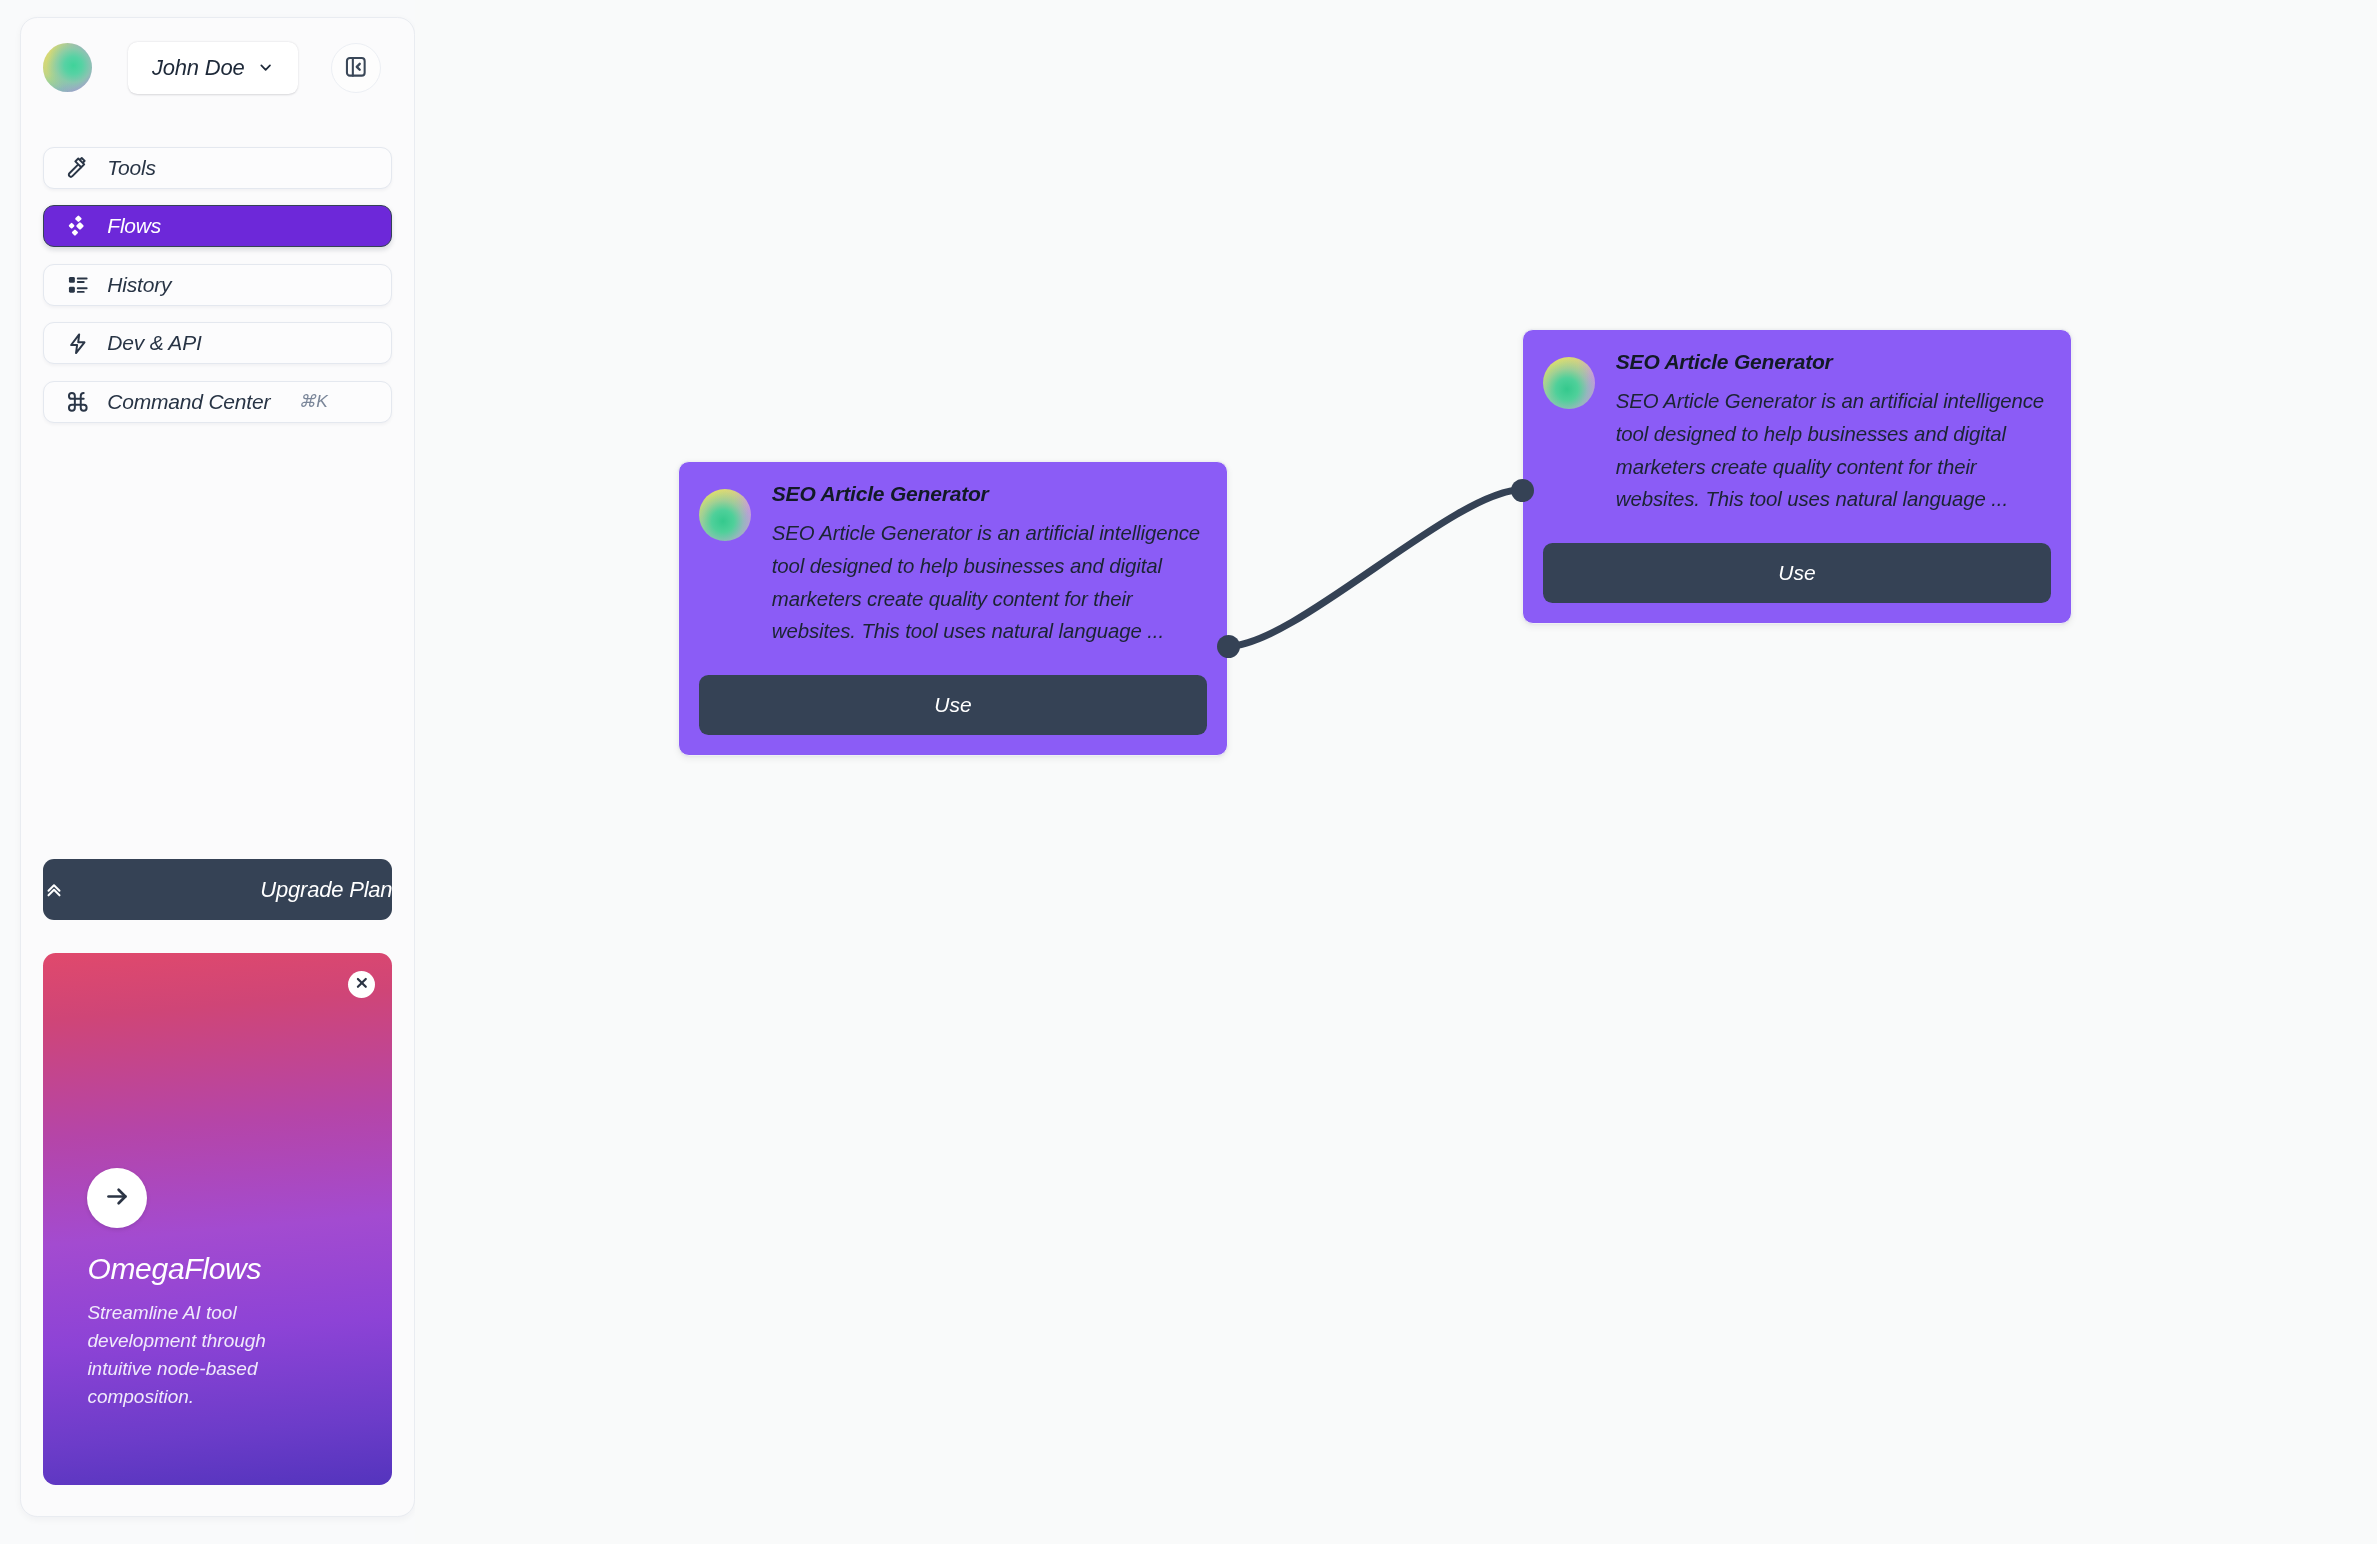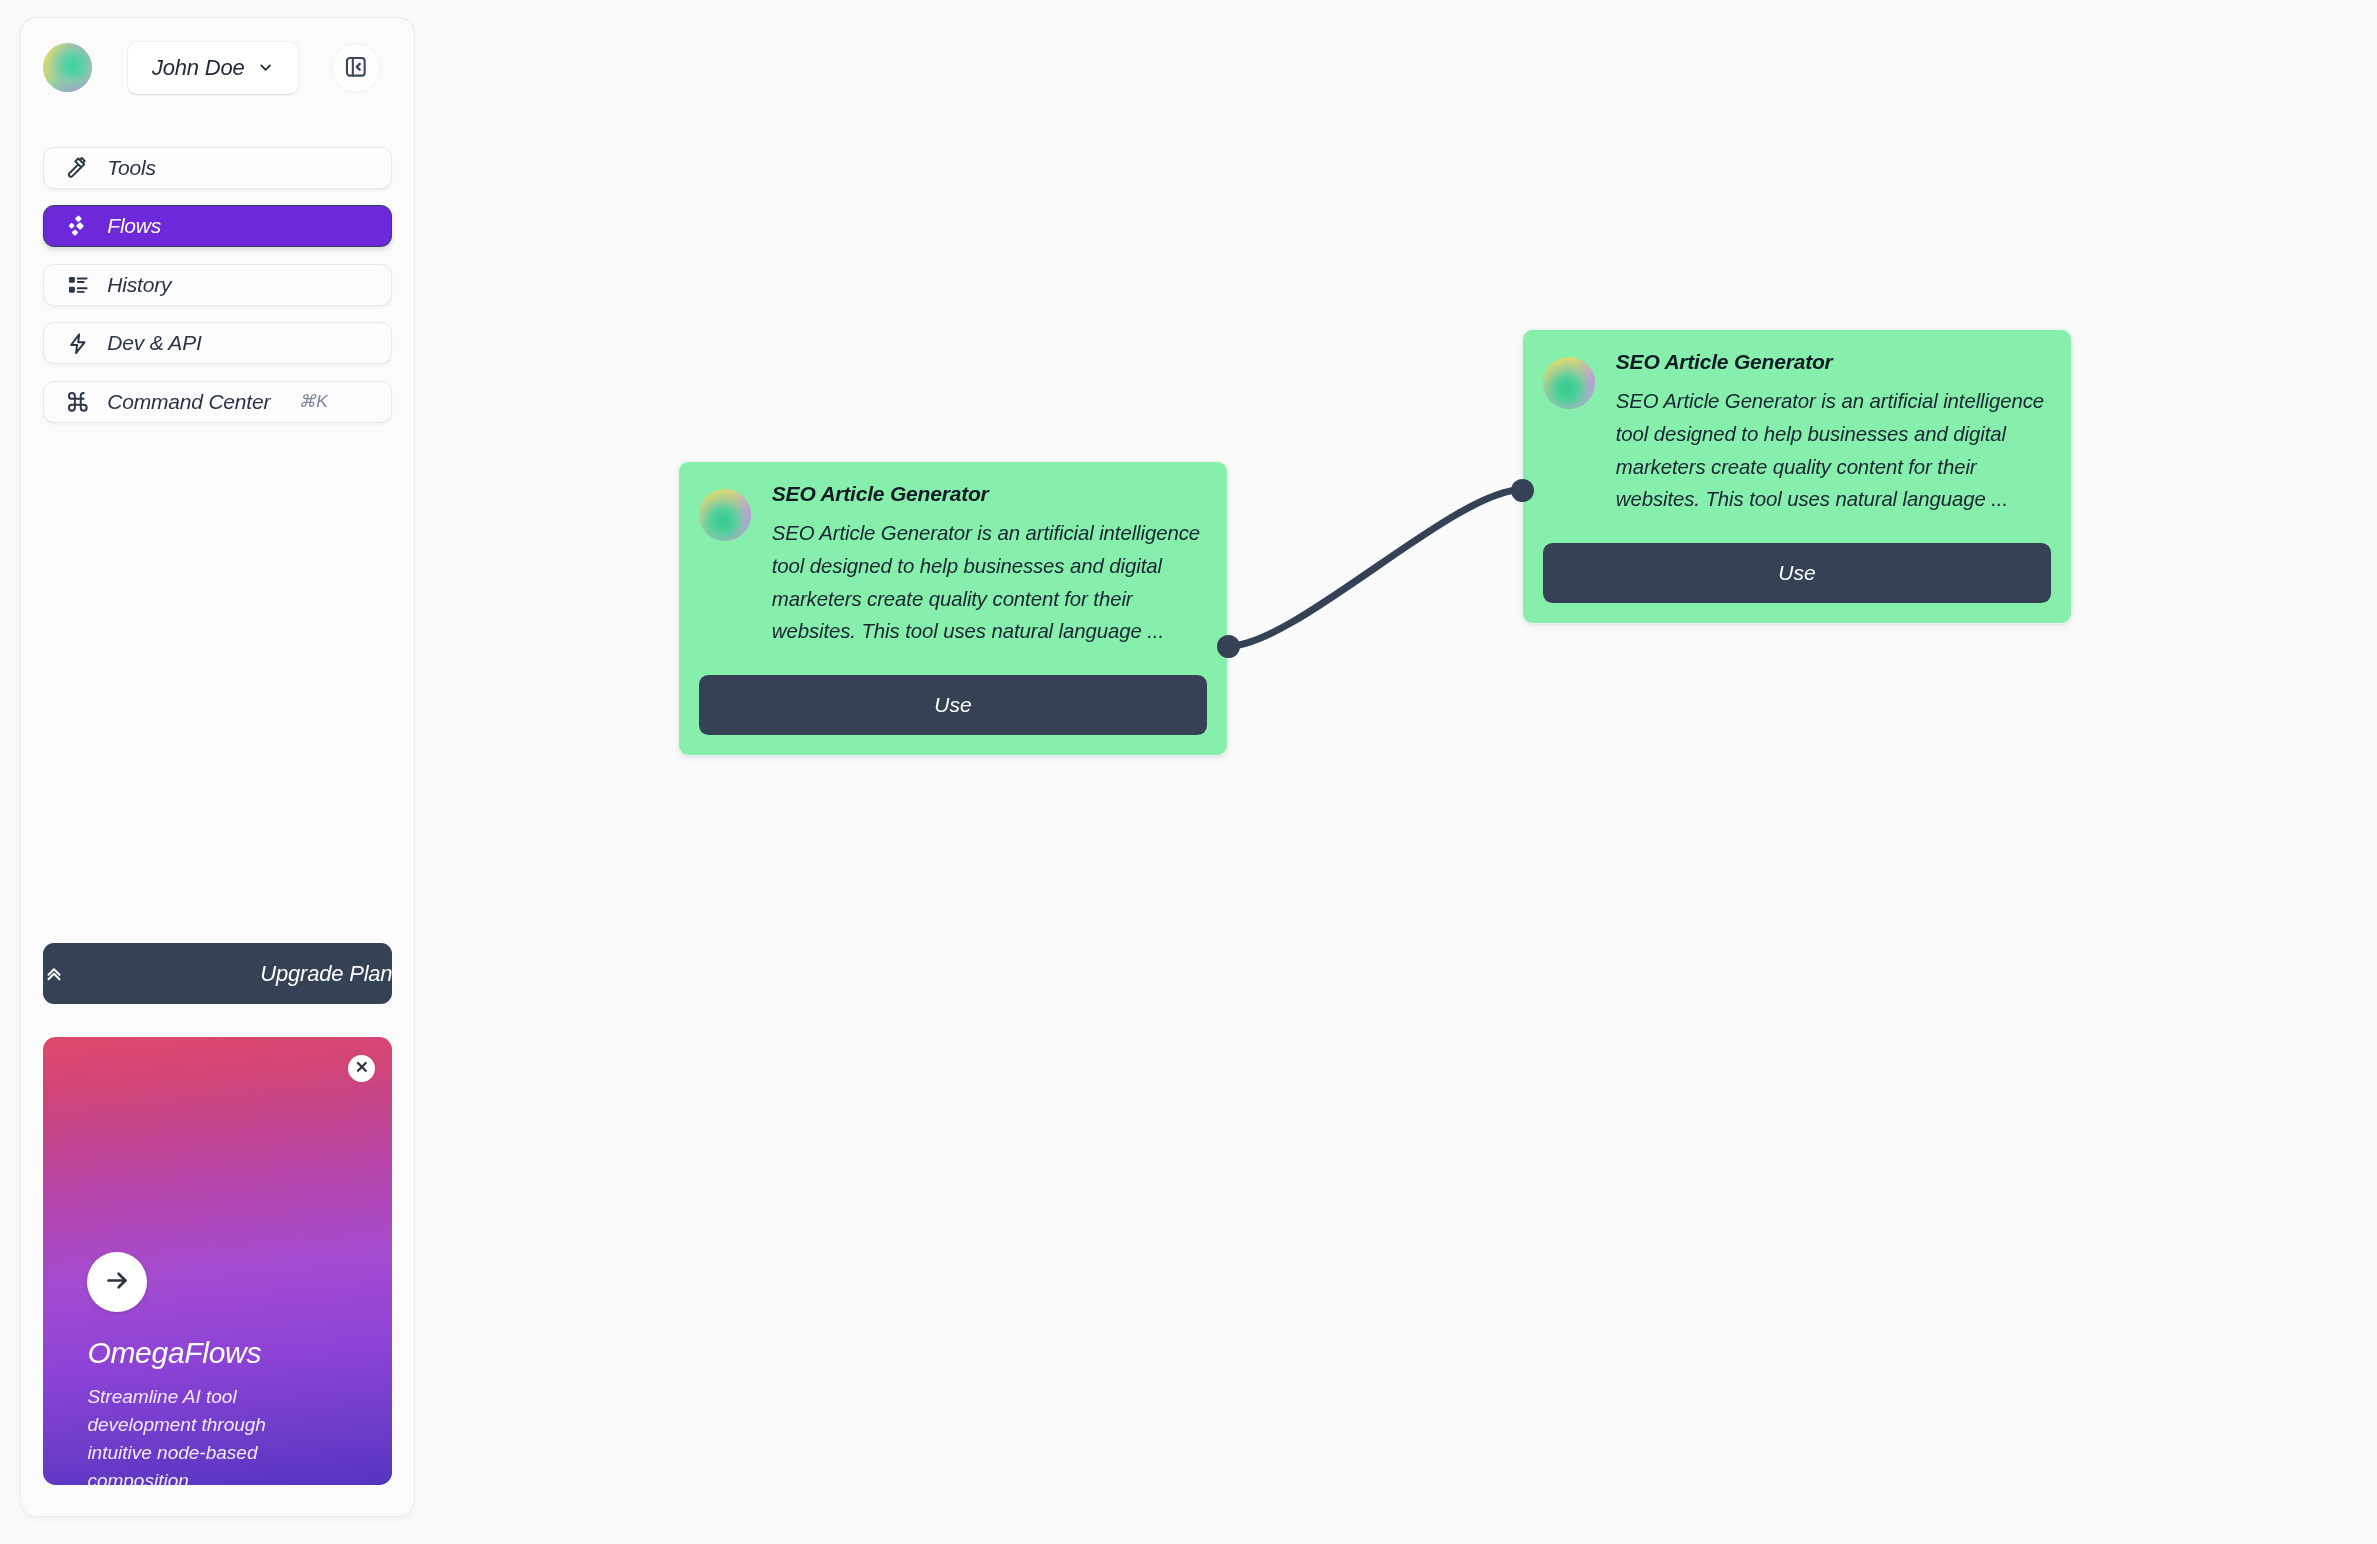--- a/index.html
+++ b/index.html
@@ -98,21 +98,21 @@
     border-radius: 11px;
     display: flex; align-items: center; justify-content: space-between; gap: 17.3px;
     cursor: pointer;
     color: #fff;
   }
   .upgrade .label { font-size: 22px; color: #fff; letter-spacing: -0.2px; }
 
   .promo {
     position: relative;
     margin: 33px 22px 31px 22px;
-    height: 448px;
+    height: 532px;
     border-radius: 12.6px;
     background: linear-gradient(175deg, #e0496c 0%, #cf4577 12%, #b545a8 33%, #a34bd0 52%, #8d43d6 70%, #6c3cc9 88%, #5434bd 100%);
     overflow: hidden;
   }
   .promo-close {
     position: absolute; top: 17.3px; right: 17.3px;
     width: 27px; height: 27px; border-radius: 50%;
     background: #ffffff;
     display: flex; align-items: center; justify-content: center;
     cursor: pointer;
@@ -138,21 +138,21 @@
   .canvas {
     position: absolute; left: 415px; top: 0;
     width: 1962px; height: 1544px;
     background: #f9fafa;
     overflow: hidden;
   }
   .edge-layer { position: absolute; inset: 0; pointer-events: none; }
 
   .node {
     position: absolute;
-    background: #86efac;
+    background: #8b5cf6;
     border: 0.8px solid #eef0f3;
     border-radius: 11px;
     box-shadow: 0 2.4px 7.9px rgba(16,24,40,0.06), 0 0.8px 2.4px rgba(16,24,40,0.04);
     padding: 20.4px 20.4px 20.4px 20.4px;
   }
   .node-head { display: flex; gap: 20.4px; align-items: flex-start; }
   .node-avatar {
     width: 52px; height: 52px; border-radius: 50%; flex: 0 0 auto;
     margin-top: 6.3px;
     background:

